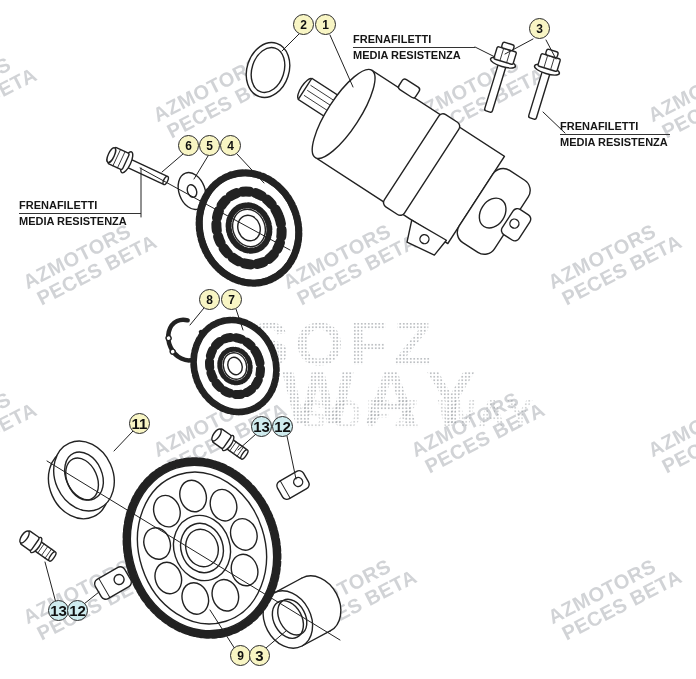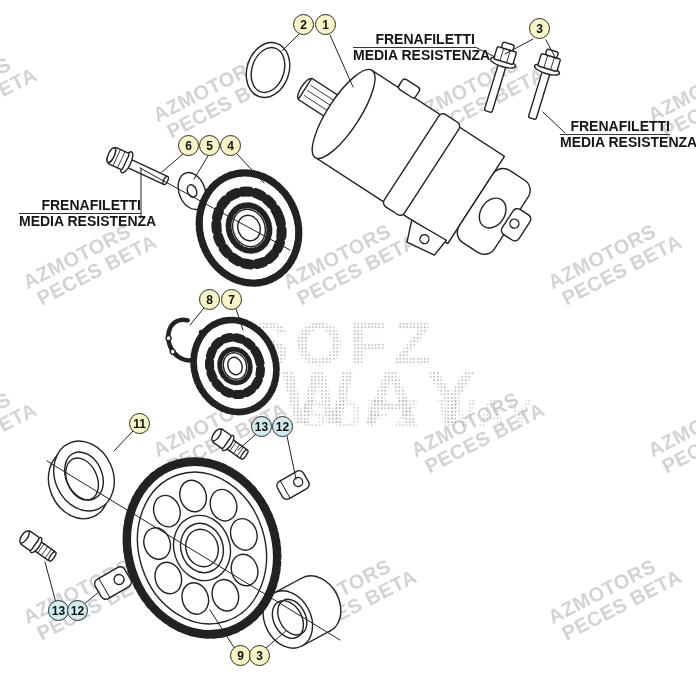--- a/index.html
+++ b/index.html
@@ -20,24 +20,24 @@
   .st2{left:282px;top:354px;font-size:76px;letter-spacing:14px;}
   .st3{left:300px;top:392px;font-size:40px;letter-spacing:4px;opacity:.35;text-align:right;}
   
   svg.art{position:absolute;left:0;top:0;}
   
   .co{position:absolute;width:21px;height:21px;box-sizing:border-box;border-radius:50%;
       border:1.6px solid #2b2b2b;display:flex;align-items:center;justify-content:center;
       font-weight:bold;font-size:12px;color:#111;cursor:pointer;}
   .co.y{background:#f8f5c4;}
   .co.c{background:#cfecef;}
-  .co.sm{font-size:12px;}
-  
-  .lbl{position:absolute;font-weight:bold;font-size:14px;line-height:13px;color:#161616;
-       text-align:right;}
+  .co.sm{font-size:15px;}
+  
+  .lbl{position:absolute;font-weight:bold;font-size:11px;line-height:13px;color:#161616;
+       text-align:left;}
   .lbl .l1{display:block;padding-bottom:1px;border-bottom:1.5px solid #333;}
   .lbl .l2{display:block;padding-top:1px;white-space:nowrap;}
 </style>
 </head>
 <body>
 
 <div>
   <div class="wm" style="left:-30px;top:95px">
       <span>AZMOTORS</span>
       <span>PECES BETA</span>

